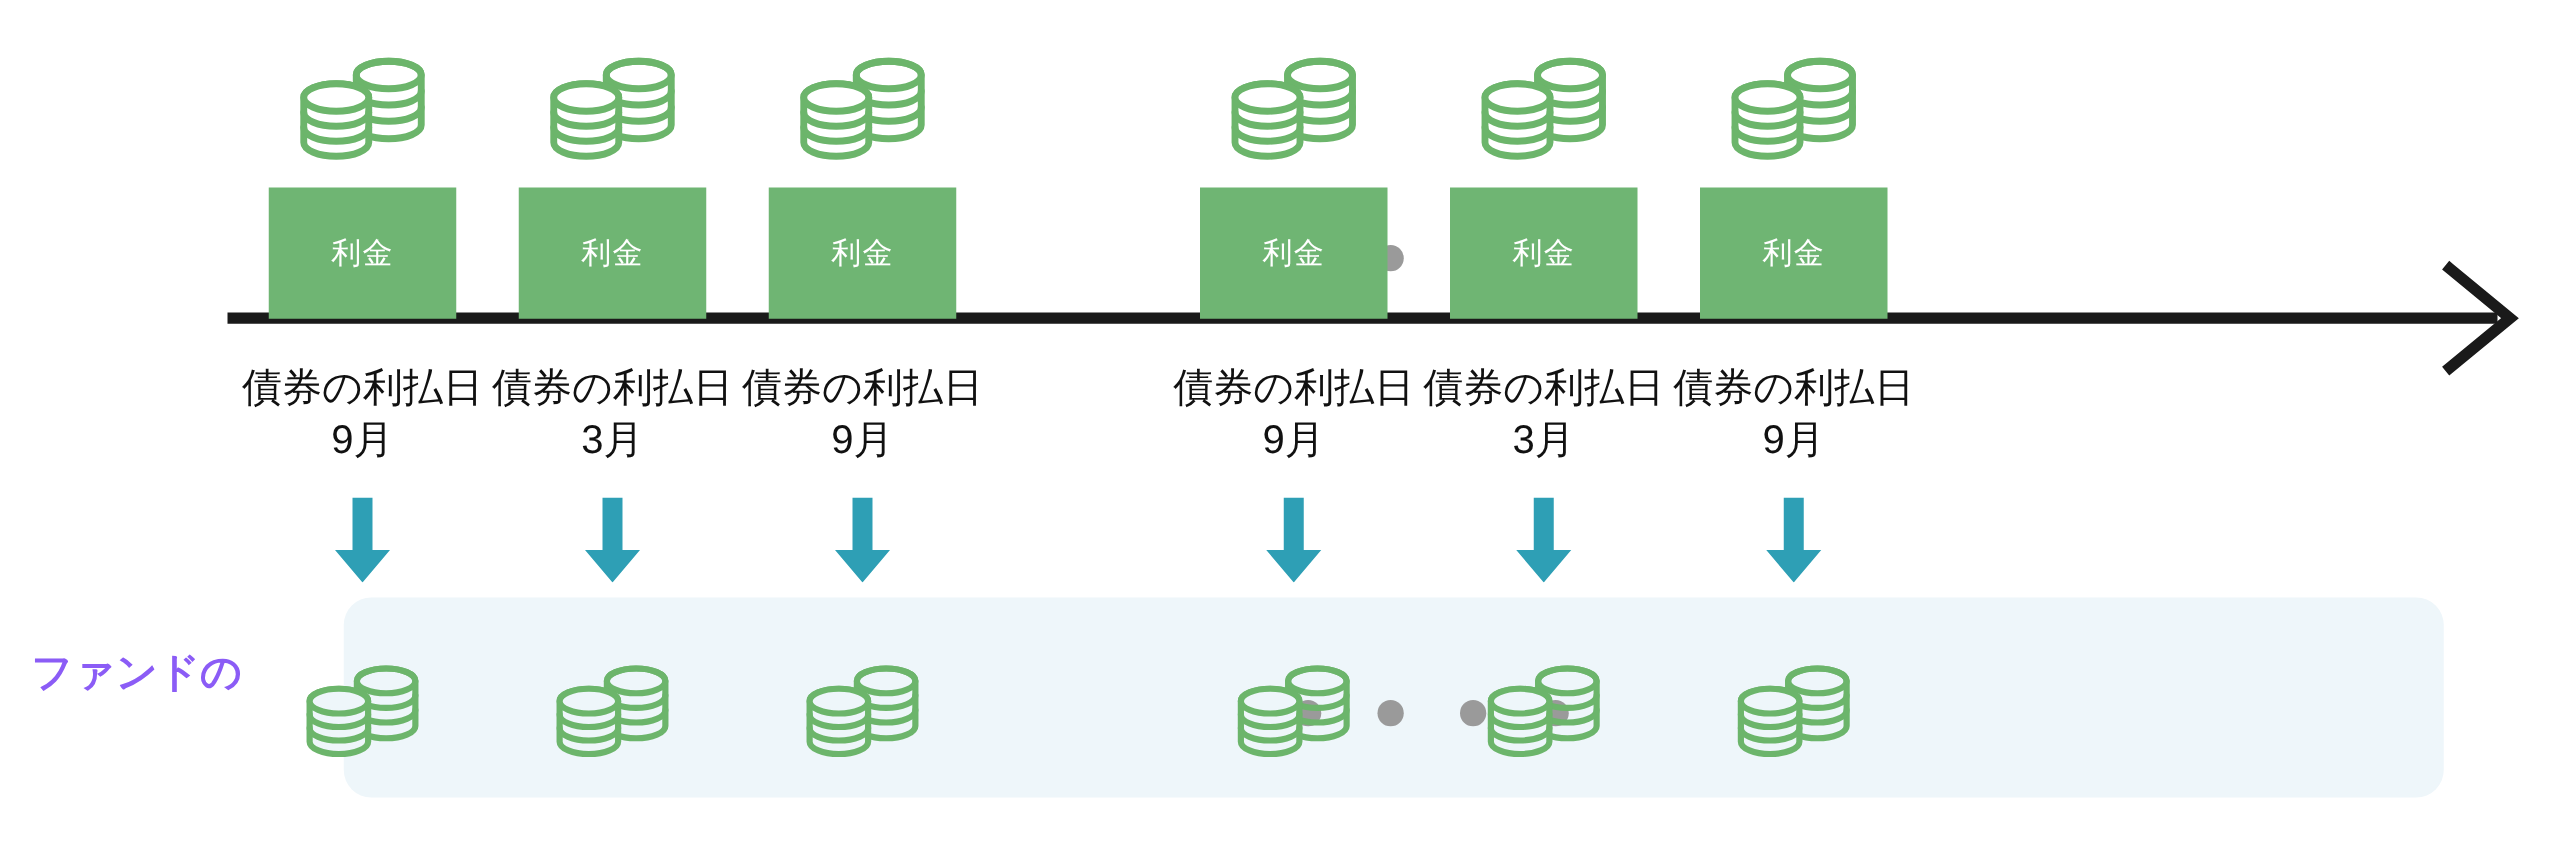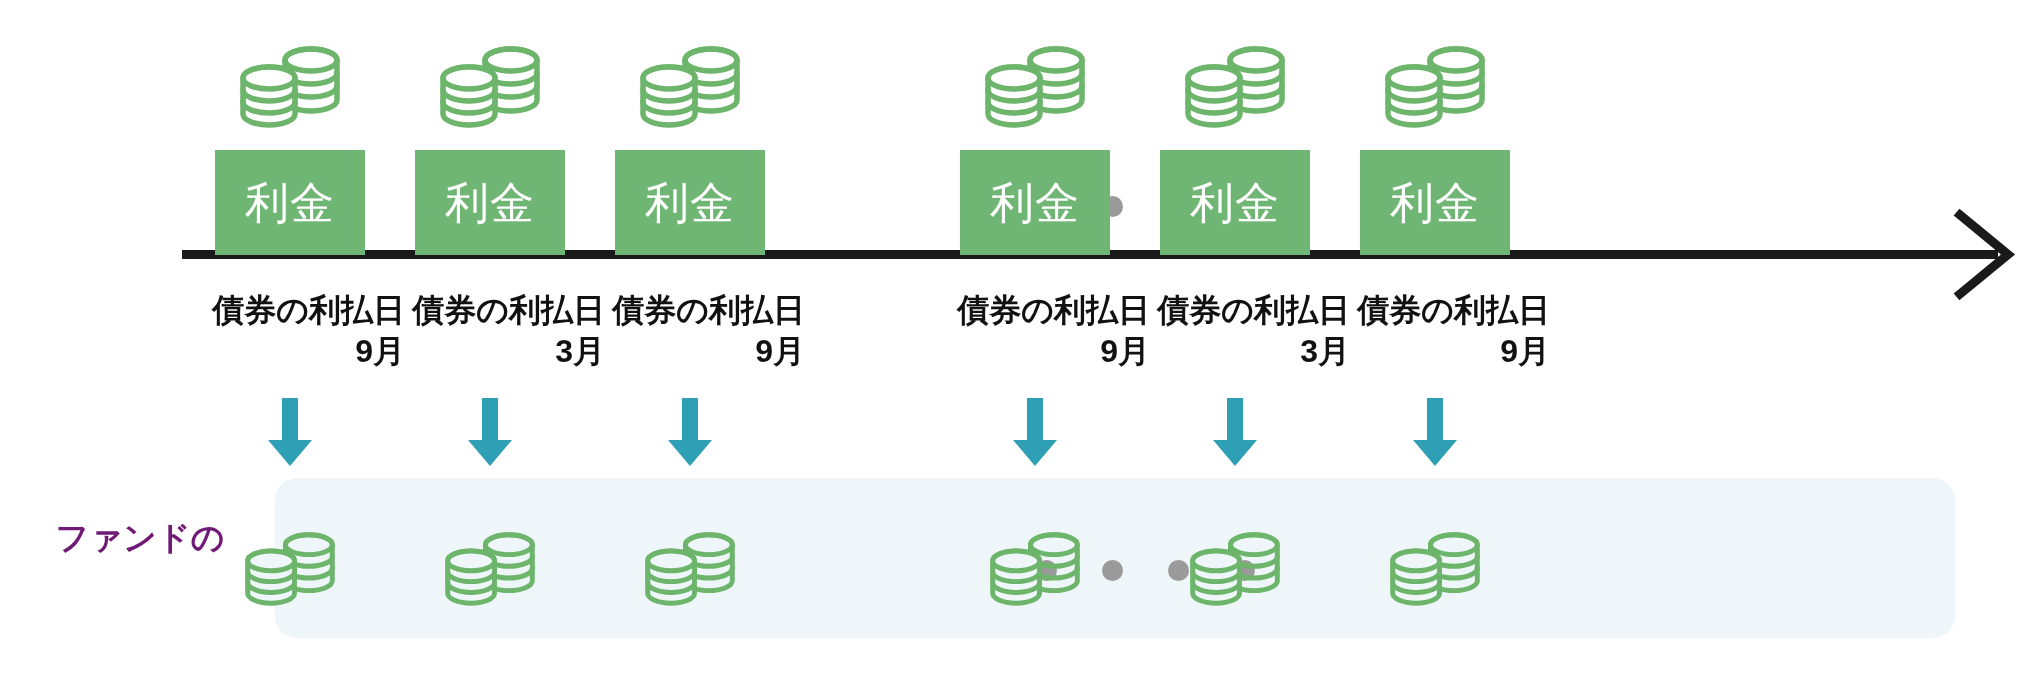--- a/index.html
+++ b/index.html
@@ -11,25 +11,25 @@
   
   .col{position:absolute;top:0;width:200px;}
 
   .coin-top{position:absolute;left:50%;transform:translateX(-50%);top:42px;
             width:120px;height:90px;}
   .coin-top svg{display:block;width:120px;height:90px;}
 
   .bar{position:absolute;left:50%;transform:translateX(-50%);top:150px;
        width:150px;height:105px;background:#6FB573;
        display:flex;align-items:center;justify-content:center;}
-  .bar-label{color:#ffffff;font-size:44px;letter-spacing:1px;line-height:1;}
+  .bar-label{color:#ffffff;font-size:24px;letter-spacing:1px;line-height:1;}
 
   .axis-label{position:absolute;left:50%;transform:translateX(-50%);top:290px;
-              width:230px;text-align:right;color:#111111;
-              font-size:32px;line-height:1.28;white-space:nowrap;font-weight:bold;}
+              width:230px;text-align:center;color:#111111;
+              font-size:32px;line-height:1.28;white-space:nowrap;}
   .axis-label .m{display:block;}
 
   .arrow-down{position:absolute;left:50%;transform:translateX(-50%);top:398px;
               width:46px;height:68px;}
   .arrow-down svg{display:block;width:46px;height:68px;}
 
   .coin-bot{position:absolute;left:50%;transform:translateX(-50%);top:528px;
             width:108px;height:82px;}
   .coin-bot svg{display:block;width:108px;height:82px;}
 
@@ -42,22 +42,22 @@
   
   .dots{position:absolute;display:flex;align-items:center;gap:45px;}
   .dots .d{width:21px;height:21px;border-radius:50%;background:#9a9a9a;}
   #dots-top{left:1036px;top:196px;}
   #dots-bottom{left:1036px;top:560px;}
 
   
   #panel{position:absolute;left:275px;top:478px;width:1680px;height:160px;
          background:#EEF6FA;border-radius:22px;}
 
-  #fund-label{position:absolute;left:25px;top:516px;width:230px;text-align:center;
-              color:#701a75;font-weight:bold;font-size:33px;line-height:1.35;}
+  #fund-label{position:absolute;left:25px;top:516px;width:230px;
+              color:#8b5cf6;font-weight:bold;font-size:33px;line-height:1.35;}
   #fund-label span{display:block;}
 </style>
 </head>
 <body>
 
 <div id="stage">
 
   <div id="axis"></div>
   <div id="axis-head">
     <svg viewBox="0 0 100 100" xmlns="http://www.w3.org/2000/svg">

